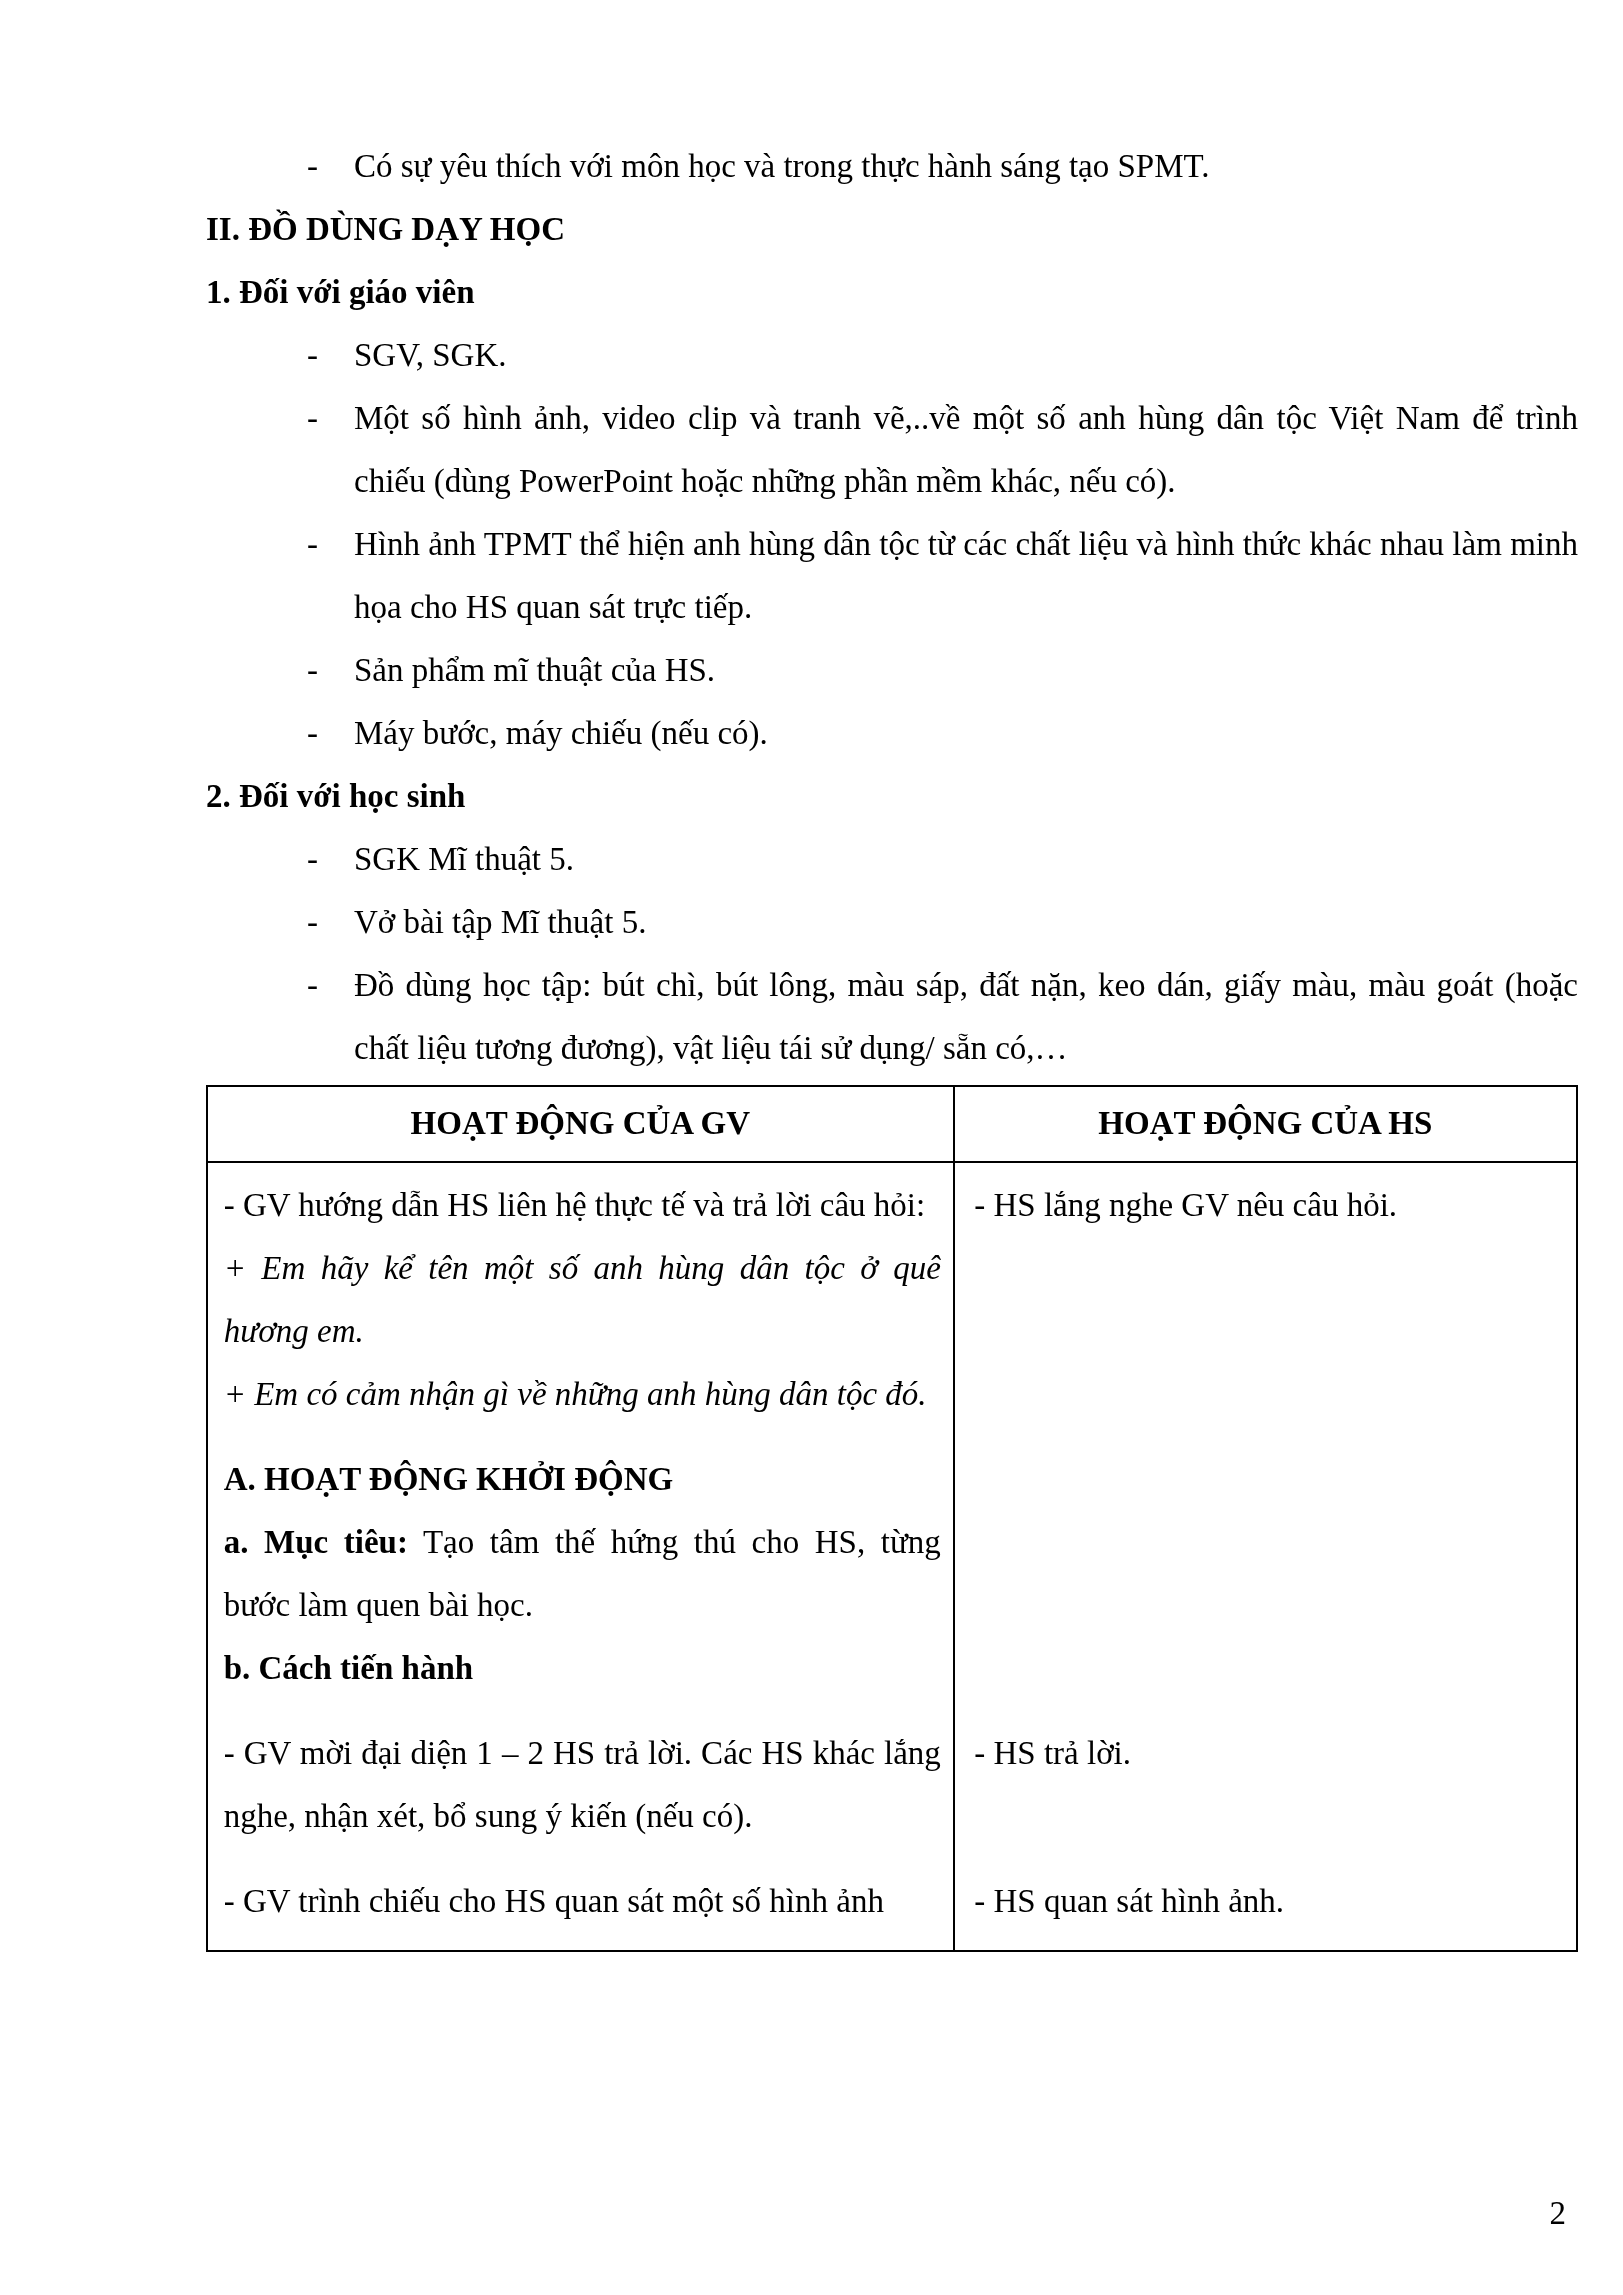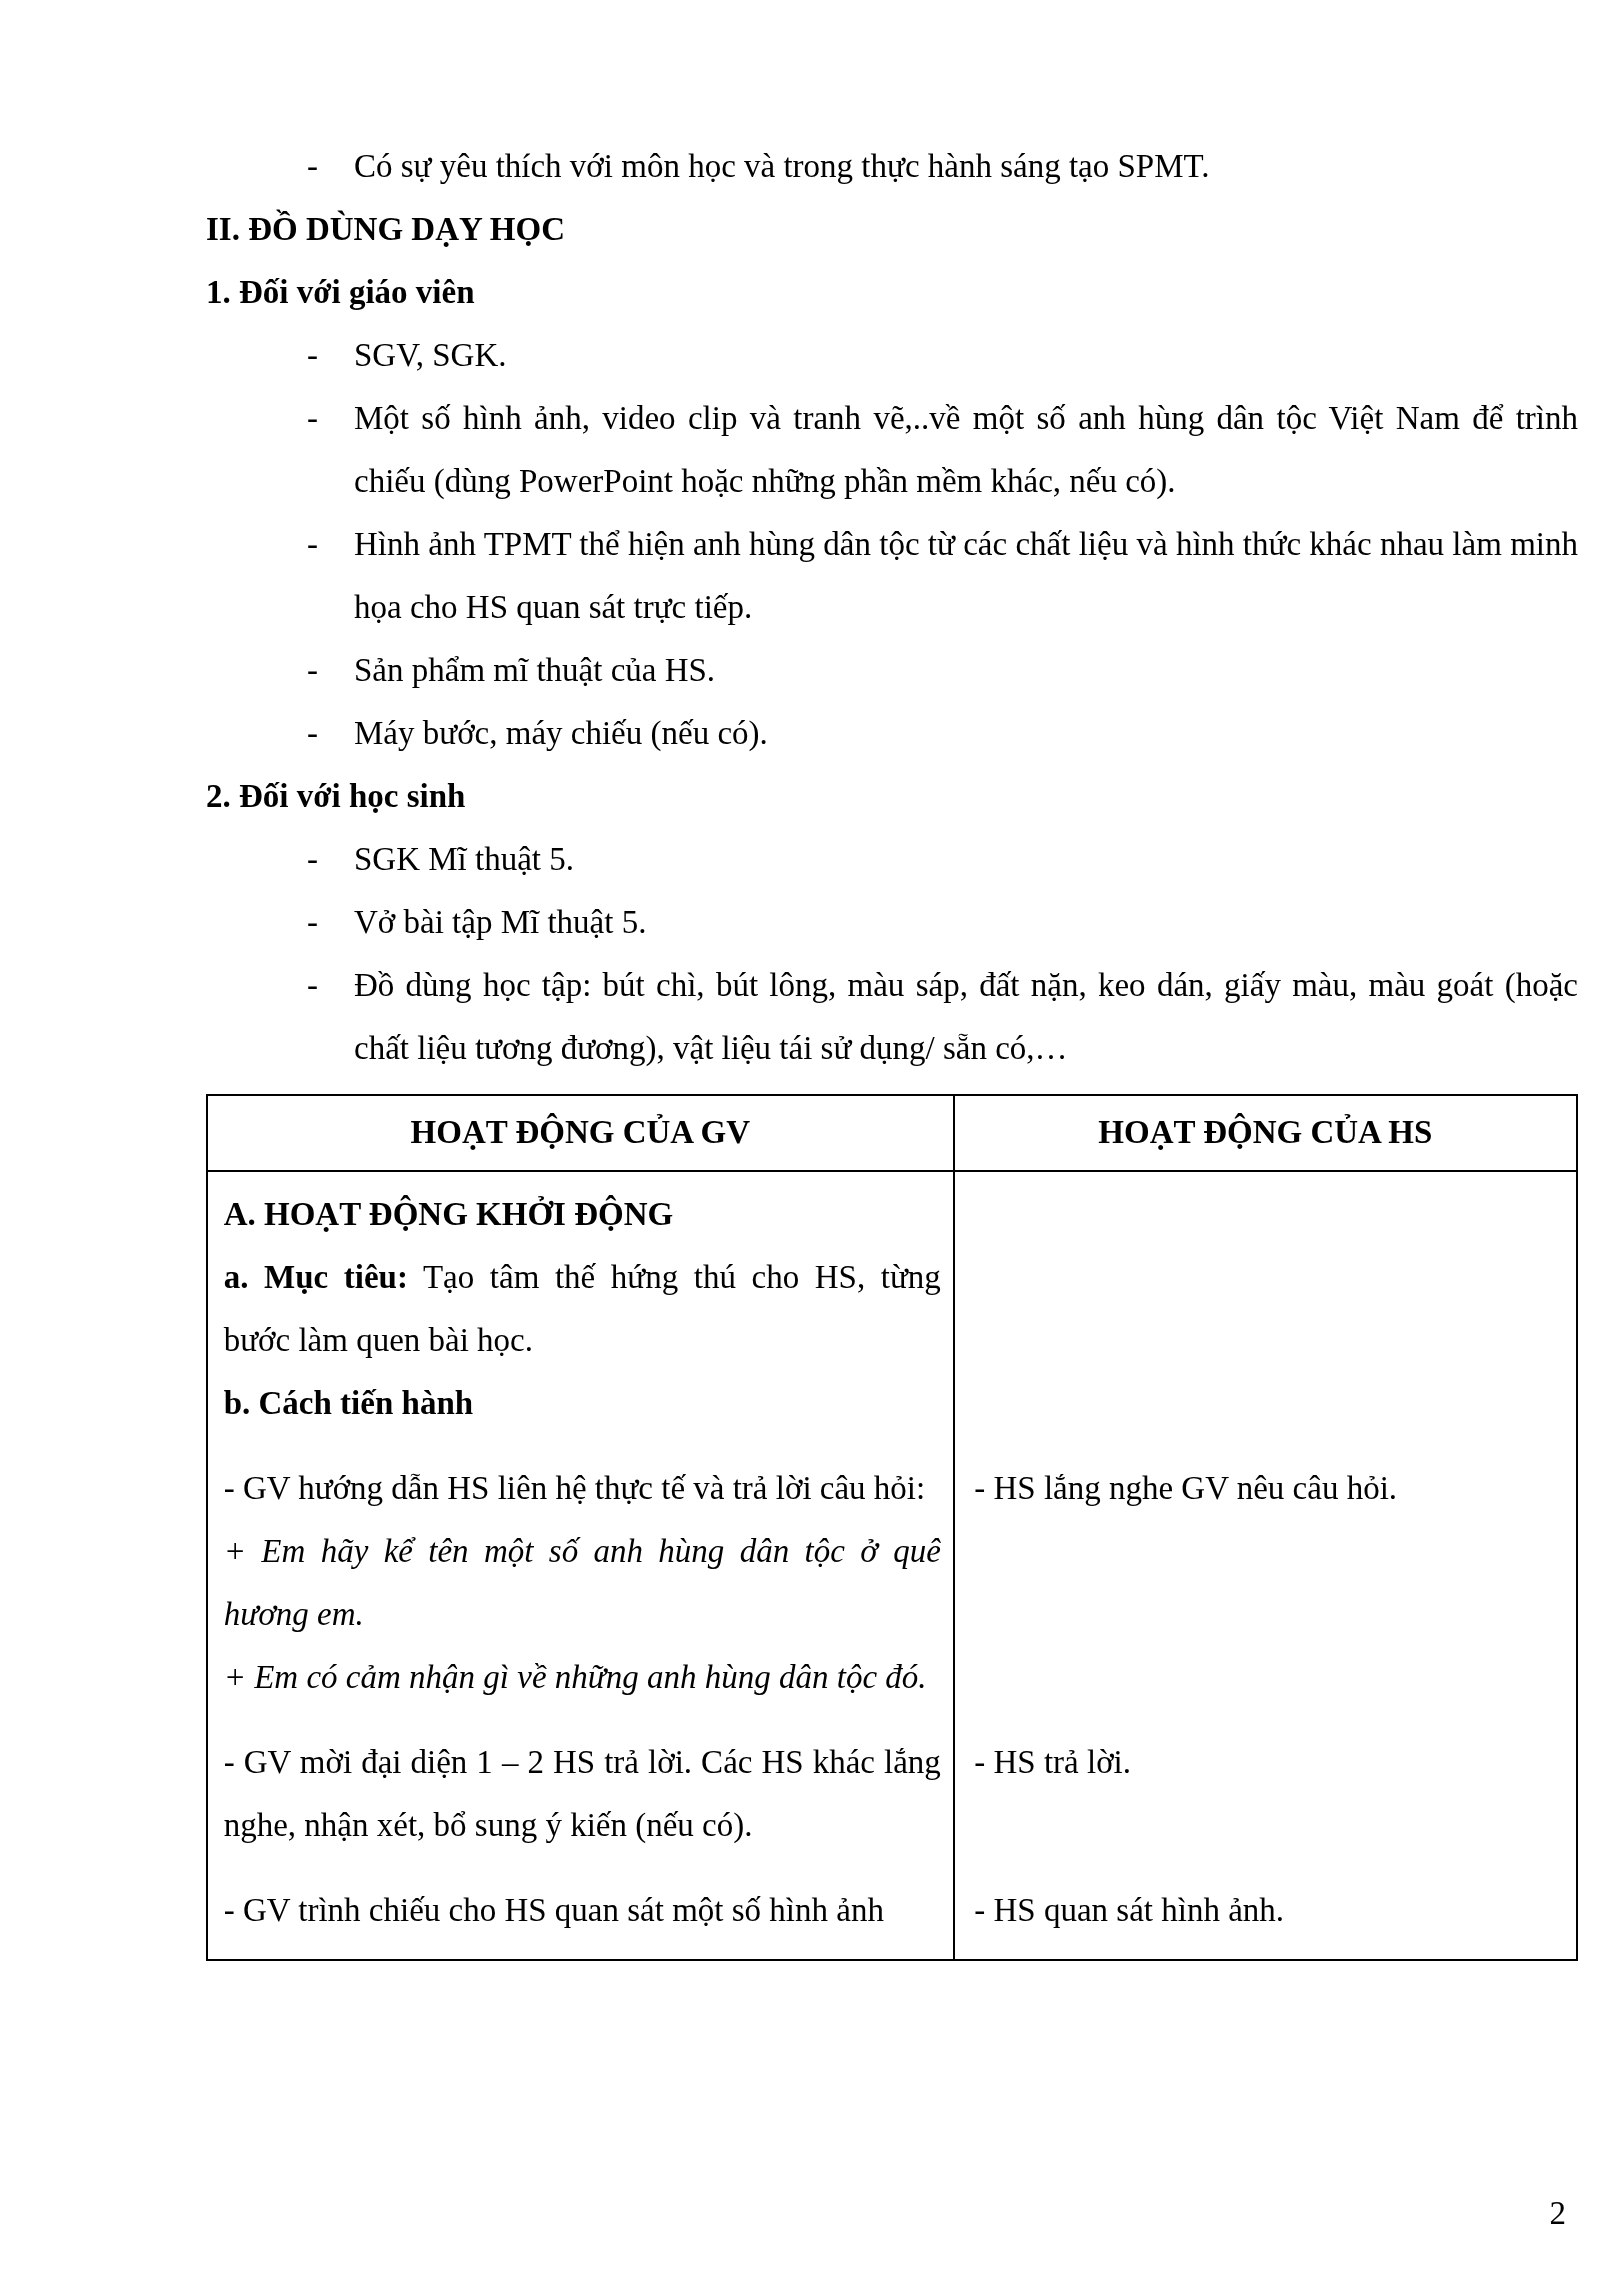--- a/index.html
+++ b/index.html
@@ -32,21 +32,21 @@
     flex: 0 0 47px;
   }
   .list-item .li-text {
     flex: 1;
     text-align: justify;
   }
   .lesson-table {
     width: 100%;
     border-collapse: collapse;
     border: 2.4px solid #000;
-    margin-top: 14px;
+    margin-top: 5px;
   }
   .lesson-table th {
     border: 2.4px solid #000;
     font-weight: bold;
     text-align: center;
     padding: 9.4px 0;
     line-height: 55px;
     vertical-align: middle;
   }
   .lesson-table td {
@@ -125,35 +125,35 @@
   <table class="lesson-table">
     <thead>
       <tr>
         <th class="col-gv">HOẠT ĐỘNG CỦA GV</th>
         <th class="col-hs">HOẠT ĐỘNG CỦA HS</th>
       </tr>
     </thead>
     <tbody>
       <tr>
         <td>
-          <p class="cell-para bold">A. HOẠT ĐỘNG KHỞI ĐỘNG</p>
-          <p class="cell-para"><span class="bold">a. Mục tiêu:</span><span> Tạo tâm thế hứng thú cho HS, từng bước làm quen bài học.</span></p>
-          <p class="cell-para bold">b. Cách tiến hành</p>
-        </td>
-        <td class="hs-cell"></td>
-      </tr>
-      <tr>
-        <td>
           <p class="cell-para">- GV hướng dẫn HS liên hệ thực tế và trả lời câu hỏi:</p>
           <p class="cell-para italic">+ Em hãy kể tên một số anh hùng dân tộc ở quê hương em.</p>
           <p class="cell-para italic">+ Em có cảm nhận gì về những anh hùng dân tộc đó.</p>
         </td>
         <td class="hs-cell">
           <p class="cell-para">- HS lắng nghe GV nêu câu hỏi.</p>
         </td>
+      </tr>
+      <tr>
+        <td>
+          <p class="cell-para bold">A. HOẠT ĐỘNG KHỞI ĐỘNG</p>
+          <p class="cell-para"><span class="bold">a. Mục tiêu:</span><span> Tạo tâm thế hứng thú cho HS, từng bước làm quen bài học.</span></p>
+          <p class="cell-para bold">b. Cách tiến hành</p>
+        </td>
+        <td class="hs-cell"></td>
       </tr>
       <tr>
         <td>
           <p class="cell-para">- GV mời đại diện 1 – 2 HS trả lời. Các HS khác lắng nghe, nhận xét, bổ sung ý kiến (nếu có).</p>
         </td>
         <td class="hs-cell">
           <p class="cell-para">- HS trả lời.</p>
         </td>
       </tr>
       <tr class="last-row">

